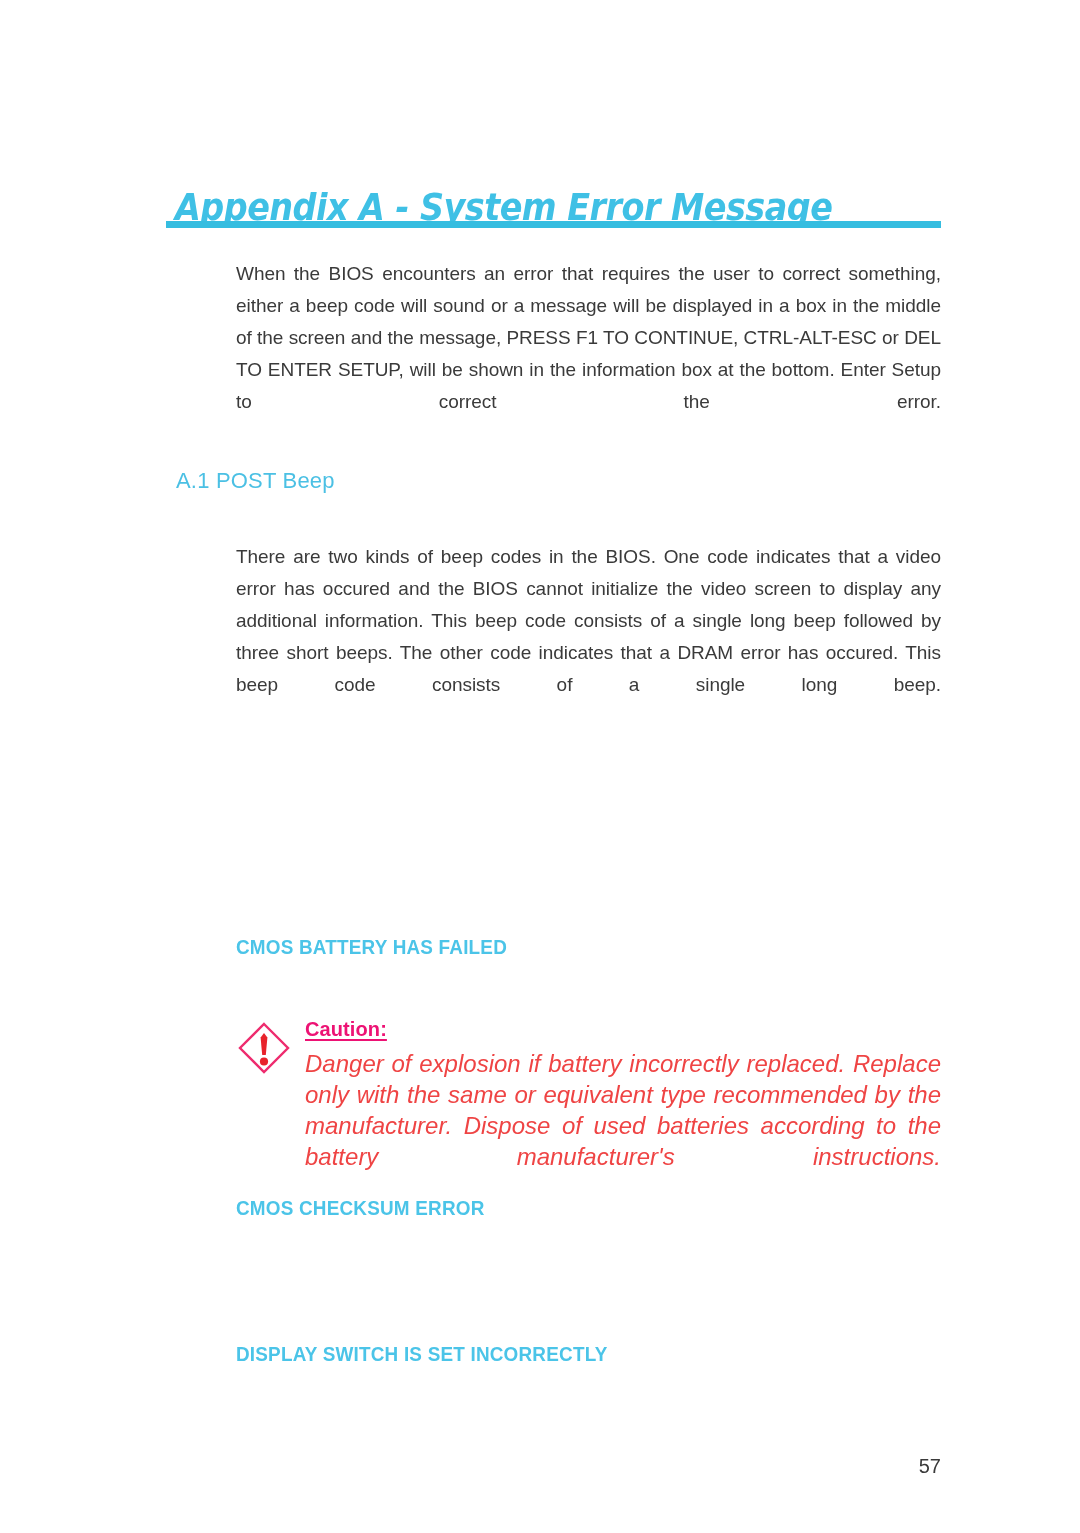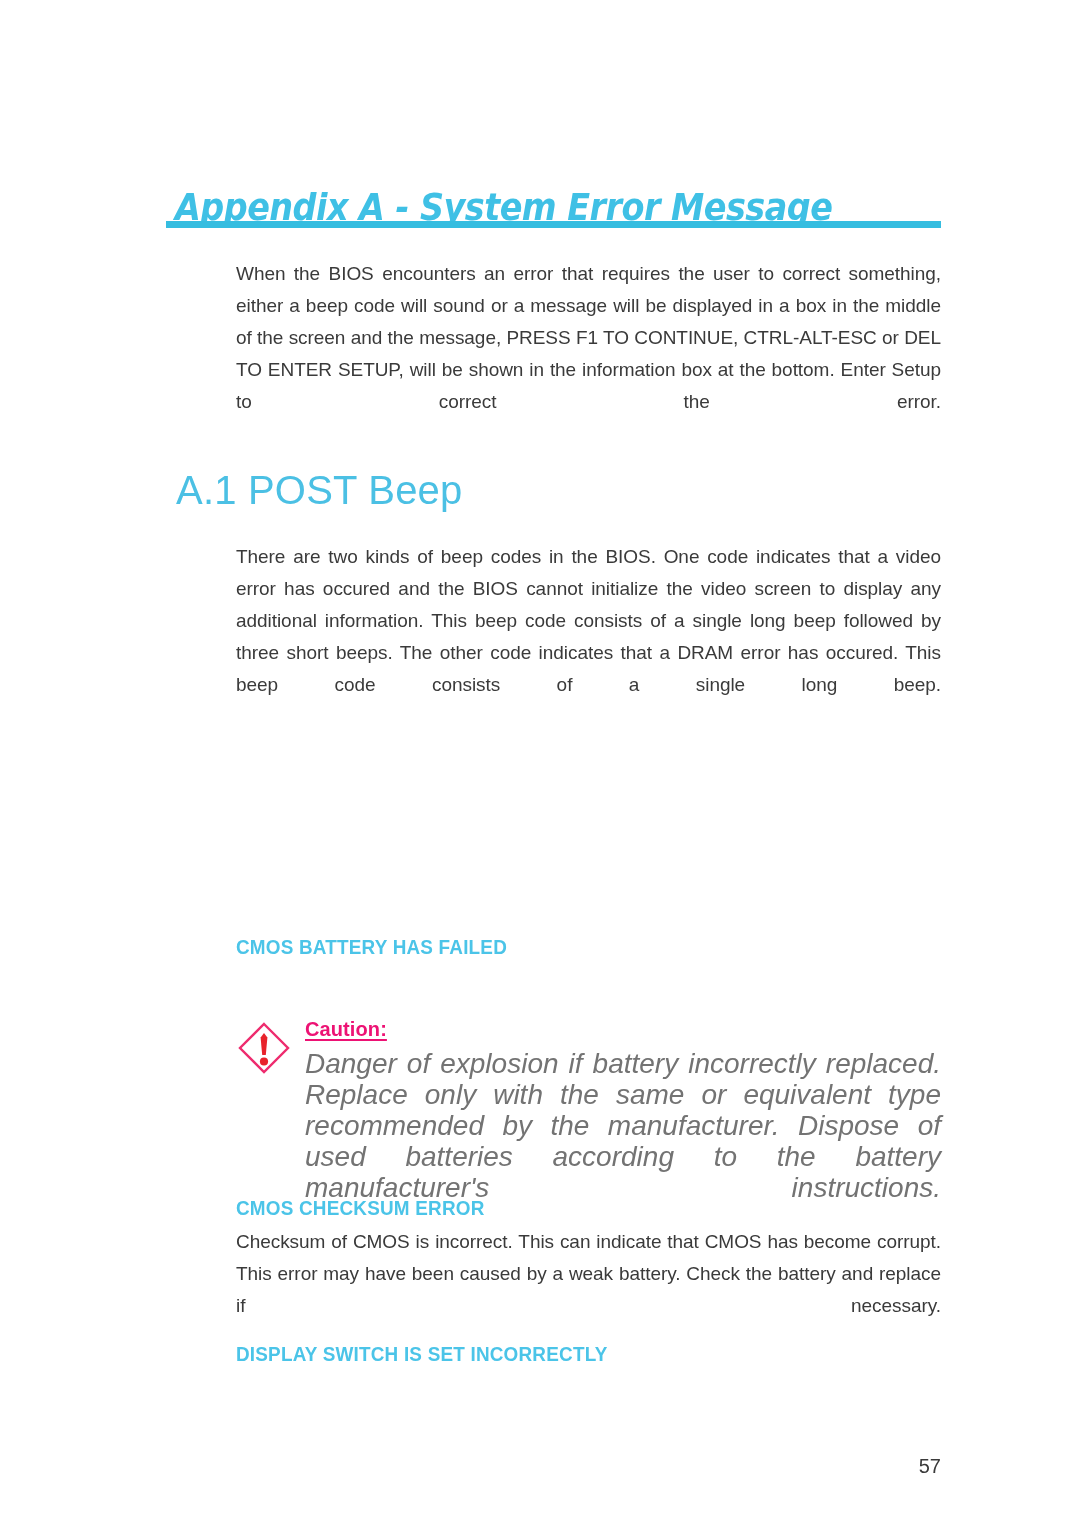--- a/index.html
+++ b/index.html
@@ -76,21 +76,21 @@
   }
   p.body.nojust::after { display: none; }
 
   
   h2.section {
     position: absolute;
     left: 176px;
     margin: 0;
     font-family: "Liberation Sans", sans-serif;
     font-weight: normal;
-    font-size: 40px;
+    font-size: 22px;
     letter-spacing: 0.2px;
     color: #4bc0e4;
     white-space: nowrap;
   }
 
   
   h3.errhead {
     position: absolute;
     left: 236px;
     margin: 0;
@@ -132,23 +132,23 @@
     text-decoration: underline;
     text-underline-offset: 3px;
     letter-spacing: 0.1px;
     display: inline-block;
     margin-bottom: 4px;
   }
   p.caution-text {
     margin: 3px 0 0 0;
     font-family: "Liberation Sans", sans-serif;
     font-style: italic;
-    font-size: 28px;
+    font-size: 24px;
     line-height: 31px;
-    color: #737373;
+    color: #ef4444;
     text-align: justify;
   }
   p.caution-text::after {
     content: "";
     display: inline-block;
     width: 100%;
   }
 
   
   .page-number {
@@ -195,22 +195,19 @@
       </svg>
     </span>
     <div class="caution-body">
       <span class="caution-label">Caution:</span>
       <p class="caution-text">Danger of explosion if battery incorrectly replaced. Replace only with the same or equivalent type recommended by the manufacturer. Dispose of used batteries according to the battery manufacturer's instructions.</p>
     </div>
   </div>
 
   <h3 class="errhead" style="top:1197px;">CMOS CHECKSUM ERROR</h3>
 
-  <div class="col" style="top:1226px;">
-    <p class="body">Checksum of CMOS is incorrect. This can indicate that CMOS has become corrupt. This error may have been caused by a weak battery. Check the battery and replace if necessary.</p>
-  </div>
 
   <h3 class="errhead" style="top:1343px;">DISPLAY SWITCH IS SET INCORRECTLY</h3>
 
 
   <div class="page-number">57</div>
 
 </div>
 
 </body></html>

